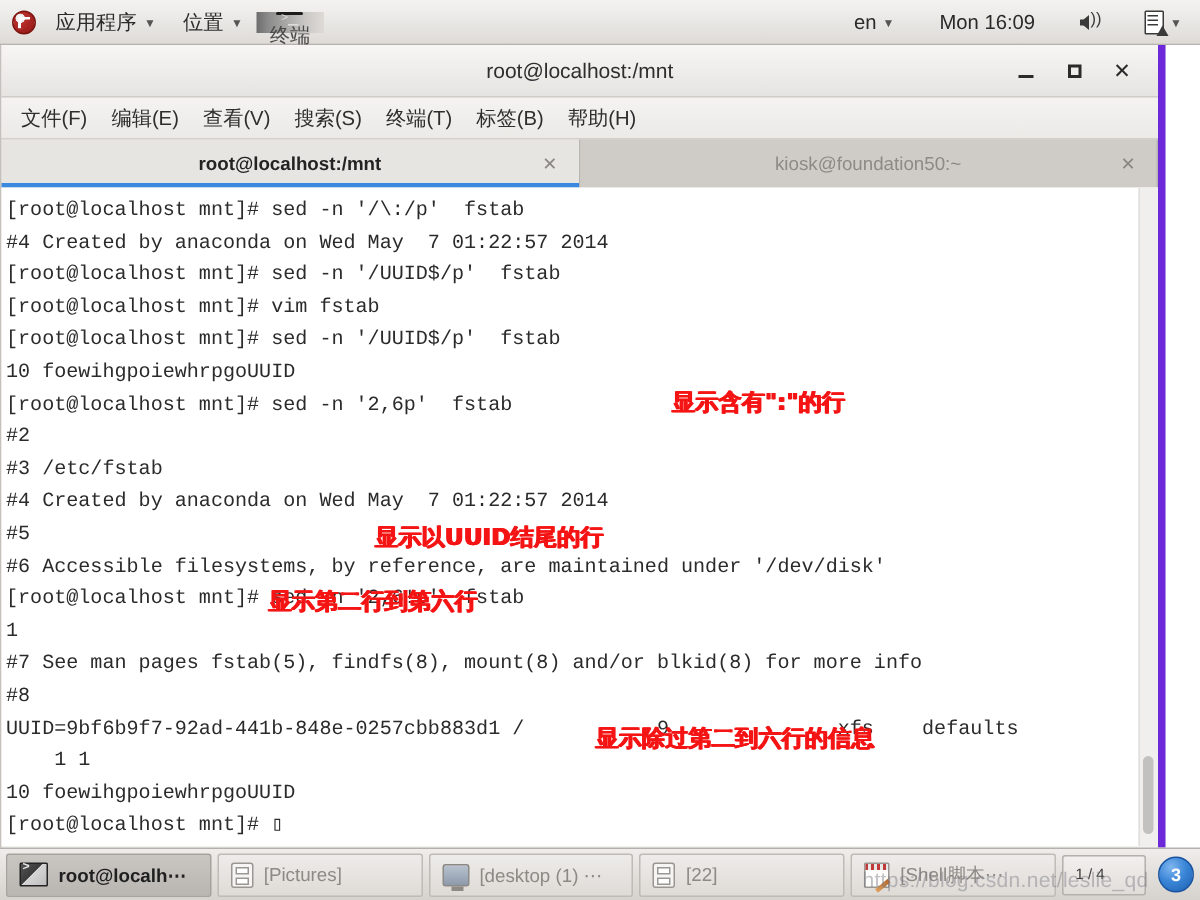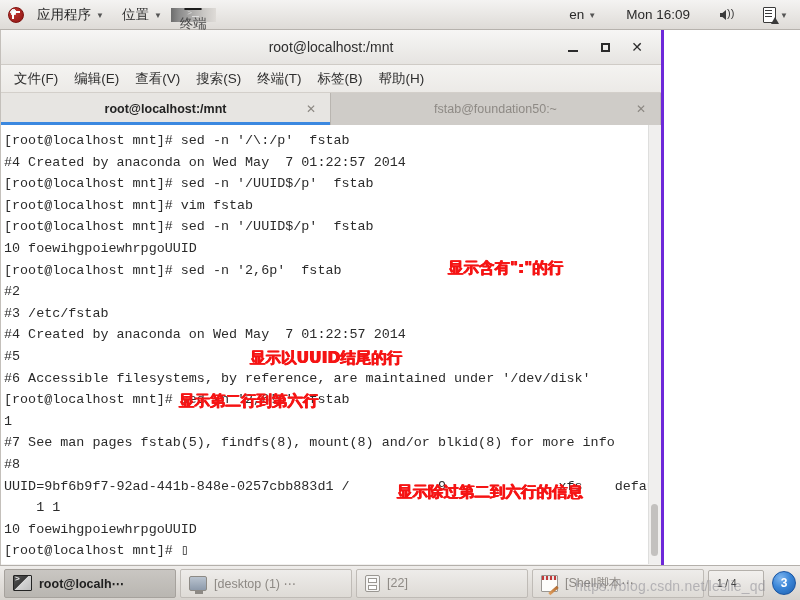--- a/index.html
+++ b/index.html
@@ -78,24 +78,24 @@
   }
   .battdoc::after{
     content:""; position:absolute; right:-4px; bottom:-2px;
     border-left: 4px solid transparent; border-right: 4px solid transparent;
     border-bottom: 7px solid #3a3a3a;
   }
 
   
   #term-window {
     position: absolute; top: 30px; left: 0;
-    width: 664px; height: 535px;
+    width: 777px; height: 535px;
     background: #f2f1f0;
     border-left: 1px solid #c4c0bb;
-    border-right: 3px solid #6d28d9;
+    border-right: 5px solid #6d28d9;
   }
   #titlebar {
     height: 35px; width: 100%;
     background: linear-gradient(to bottom,#f7f6f5,#e6e4e1);
     border-bottom: 1px solid #cfcbc6;
     display:flex; align-items:center; position: relative;
   }
   #window-title {
     position:absolute; left:0; right:0; text-align:center;
     font-size: 14px; color: #2e2e2e;
@@ -297,21 +297,21 @@
     <div class="menu-item">标签(B)</div>
     <div class="menu-item">帮助(H)</div>
   </div>
 
   <div id="tabbar">
     <div class="tab active">
       <span>root@localhost:/mnt</span>
       <span class="tab-close">✕</span>
     </div>
     <div class="tab inactive">
-      <span>fstab@foundation50:~</span>
+      <span>kiosk@foundation50:~</span>
       <span class="tab-close">✕</span>
     </div>
   </div>
 
   <div id="term-body">
     <pre id="term-text">[root@localhost mnt]# sed -n '/\:/p'  fstab
 #4 Created by anaconda on Wed May  7 01:22:57 2014
 [root@localhost mnt]# sed -n '/UUID$/p'  fstab
 [root@localhost mnt]# vim fstab
 [root@localhost mnt]# sed -n '/UUID$/p'  fstab
@@ -342,20 +342,24 @@
   </div>
 </div>
 
 <div id="taskbar">
 
   <div class="task-btn active">
     <span class="ti ti-term"></span>
     <span>root@localh⋯</span>
   </div>
 
+  <div class="task-btn">
+    <span class="ti ti-drawer"></span>
+    <span>[Pictures]</span>
+  </div>
 
   <div class="task-btn">
     <span class="ti ti-monitor"></span>
     <span>[desktop (1) ⋯</span>
   </div>
 
   <div class="task-btn">
     <span class="ti ti-drawer"></span>
     <span>[22]</span>
   </div>

